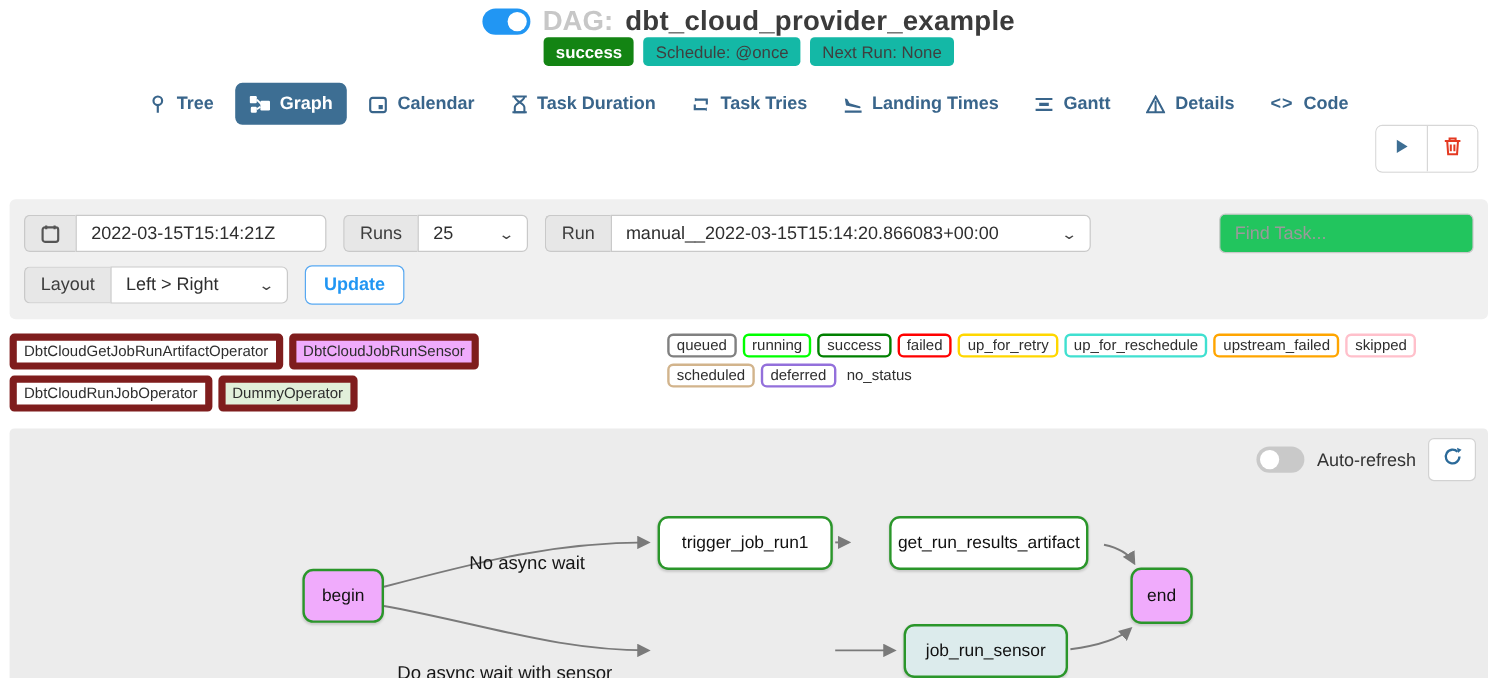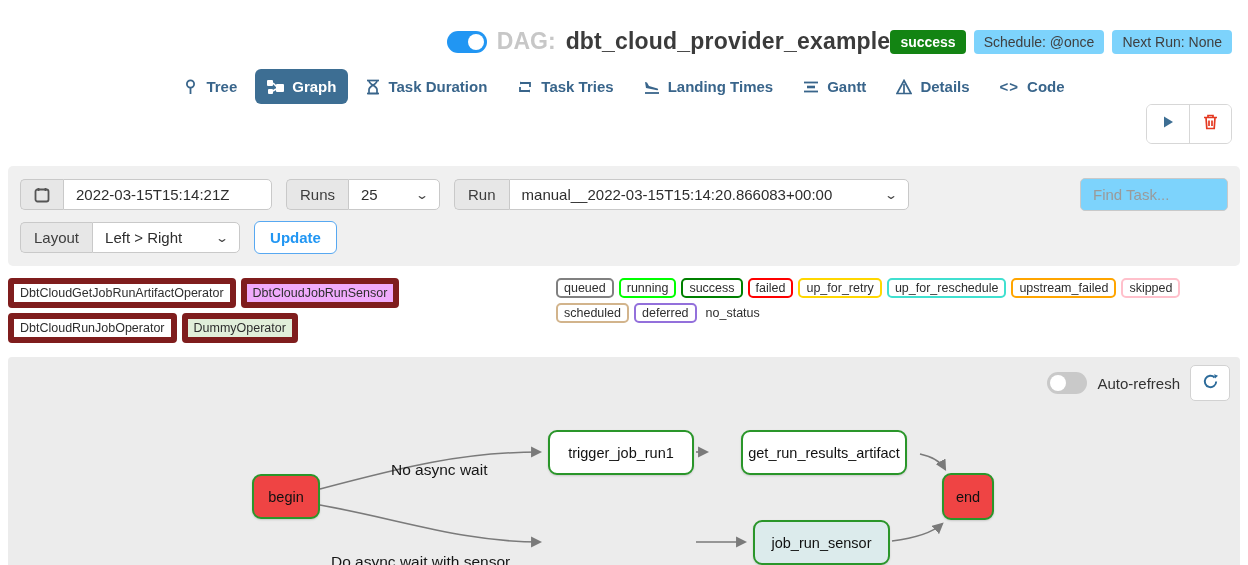--- a/index.html
+++ b/index.html
@@ -1,31 +1,31 @@
 <!DOCTYPE html>
 <html><head>
 <meta charset="utf-8">
 <style>
   * { margin:0; padding:0; box-sizing:border-box; }
   html,body { width:1248px; height:565px; background:#fff; overflow:hidden;
     font-family:"Liberation Sans","DejaVu Sans",sans-serif; color:#333; }
 
   
-  .header { display:flex; align-items:center; justify-content:flex-end; padding:28px 16px 4px 16px; }
+  .header { display:flex; align-items:center; justify-content:flex-start; padding:4px 16px 4px 16px;flex-direction:column; }
   .header-left { display:flex; align-items:center; gap:10px; }
   .toggle { width:40px; height:22px; border-radius:11px; position:relative; cursor:pointer; flex:0 0 auto; }
   .toggle.on { background:#2196f3; }
   .toggle.off { background:#c9c9c9; }
   .toggle .knob { width:16px; height:16px; background:#fff; border-radius:50%; position:absolute; top:3px; }
   .toggle.on .knob { right:3px; }
   .toggle.off .knob { left:3px; }
   .dag-prefix { font-size:23px; font-weight:700; color:#c7c7c7; }
   .dag-title  { font-size:23px; font-weight:700; color:#3b3b3b; letter-spacing:.2px; }
   .header-right { display:flex; align-items:center; gap:8px; }
-  .badge { font-size:14px; padding:4px 10px; border-radius:4px; background:#7dd3fc; color:#3f3f3f; }
+  .badge { font-size:14px; padding:4px 10px; border-radius:4px; background:#14b8a6; color:#3f3f3f; }
   .badge.success { background:#138413; color:#fff; font-weight:600; }
 
   
   .tabs-row { display:flex; align-items:center; padding:10px 16px 14px 16px;flex-direction:column; }
   .tabs { display:flex; align-items:center; gap:6px; }
   .tab { display:flex; align-items:center; gap:8px; padding:9px 12px; border-radius:6px;
          font-size:15px; color:#39658b; font-weight:600; cursor:pointer; white-space:nowrap; }
   .tab svg { display:block; }
   .tab.active { background:#3d6e93; color:#fff; }
   .tab.active svg * { stroke:#fff; }
@@ -43,22 +43,22 @@
   .frow + .frow { margin-top:10px; }
   .grp { display:flex; align-items:stretch; }
   .grp + .grp, .grp + .btn-update { margin-left:14px; }
   .addon { background:#e7e7e7; border:1px solid #c9c9c9; border-right:none; border-radius:5px 0 0 5px;
            padding:6px 13px; font-size:15px; color:#3d3d3d; display:flex; align-items:center; }
   .field { background:#fff; border:1px solid #c9c9c9; border-radius:0 5px 5px 0;
            padding:6px 12px; font-size:15px; color:#2e2e2e; display:flex; align-items:center; gap:10px; }
   input.field { outline:none; }
   .sel { justify-content:space-between; cursor:pointer; }
   .chev { font-size:12px; color:#444; transform:scaleX(1.4); }
-  .find-task { margin-left:auto; width:148px; border:1px solid #c9c9c9; border-radius:5px;
-               background:#7dd3fc; padding:7px 12px; font-size:15px; color:#2e2e2e; outline:none; }
+  .find-task { margin-left:auto; width:212px; border:1px solid #c9c9c9; border-radius:5px;
+               background:#22c55e; padding:7px 12px; font-size:15px; color:#2e2e2e; outline:none; }
   .find-task::placeholder { color:#9a9a9a; }
   .btn-update { background:#fff; border:1.5px solid #57a8f1; color:#2196f3; font-size:15px; font-weight:600;
                 border-radius:6px; padding:7px 15px; cursor:pointer; }
 
   
   .legend { display:flex; align-items:flex-start; padding:12px 8px 4px 8px; }
   .ops { flex:0 0 548px; display:flex; flex-wrap:wrap; gap:5px; }
   .sts { flex:1; display:flex; flex-wrap:wrap; gap:5px; align-items:center; }
   .lbadge { font-size:12.5px; color:#2e2e2e; background:#fff; border:6px solid #7f1d1d;
             border-radius:4px; padding:2px 6px; white-space:nowrap; }
@@ -75,21 +75,21 @@
   
   .graph-panel { margin:10px 8px 8px 8px; background:#ececec; border-radius:4px; height:244px; position:relative; }
   .graph-controls { position:absolute; top:8px; right:10px; display:flex; align-items:center; gap:10px; }
   .ar-label { font-size:15px; color:#333; }
   .refresh-btn { width:40px; height:36px; background:#fff; border:1px solid #d2d2d2; border-radius:5px;
                  display:flex; align-items:center; justify-content:center; cursor:pointer; }
   .edges { position:absolute; left:0; top:0; }
   .node { position:absolute; display:flex; align-items:center; justify-content:center;
           background:#fff; border:2.5px solid #2a962a; border-radius:9px; font-size:14.5px; color:#111;
           box-shadow:0 1px 2px rgba(0,0,0,.15); cursor:pointer; white-space:nowrap; }
-  .node.fill-green { background:#ef4444; }
+  .node.fill-green { background:#f0abfc; }
   .node.fill-teal  { background:#dcebec; }
   .n-begin { left:244px; top:117px; width:68px;  height:45px; }
   .n-t1    { left:540px; top:73px;  width:146px; height:45px; }
   .n-gra   { left:707px; top:73px;  width:166px; height:45px;margin-left:26px; }
   .n-end   { left:934px; top:116px; width:52px;  height:47px; }
   .n-t2    { left:540px; top:163px; width:146px; height:45px; }
   .n-jrs   { left:745px; top:163px; width:137px; height:45px; }
   .edge-label { position:absolute; font-size:15.5px; color:#161616; white-space:nowrap; }
   .el-1 { left:383px; top:104px; }
   .el-2 { left:323px; top:196px; }
@@ -127,20 +127,29 @@
       <span>
           <svg width="17" height="16" viewBox="0 0 17 16">
             <rect class="f" x="0" y="1" width="6" height="6" rx="1"></rect>
             <rect class="f" x="9" y="5" width="8" height="8" rx="1"></rect>
             <rect class="f" x="1" y="10" width="5" height="5" rx="1"></rect>
             <line x1="6" y1="4" x2="10" y2="8" stroke-width="1.6"></line>
             <line x1="6" y1="12" x2="9" y2="10" stroke-width="1.6"></line>
           </svg>
         </span>
       <span>Graph</span>
+    </div>
+    <div class="tab">
+      <span>
+          <svg width="16" height="16" viewBox="0 0 16 16" fill="none" stroke-width="1.8">
+            <rect x="1.5" y="2.5" width="13" height="12" rx="2"></rect>
+            <rect class="f" x="8.5" y="8.5" width="3.5" height="3.5"></rect>
+          </svg>
+        </span>
+      <span>Calendar</span>
     </div>
     <div class="tab">
       <span>
           <svg width="14" height="16" viewBox="0 0 14 16" fill="none" stroke-width="1.7">
             <line x1="1" y1="1.5" x2="13" y2="1.5"></line>
             <line x1="1" y1="14.5" x2="13" y2="14.5"></line>
             <path d="M3 1.5 C3 6 11 6.5 11 10.5 L11 14.5 L3 14.5 L3 10.5 C3 6.5 11 6 11 1.5"></path>
           </svg>
         </span>
       <span>Task Duration</span>

